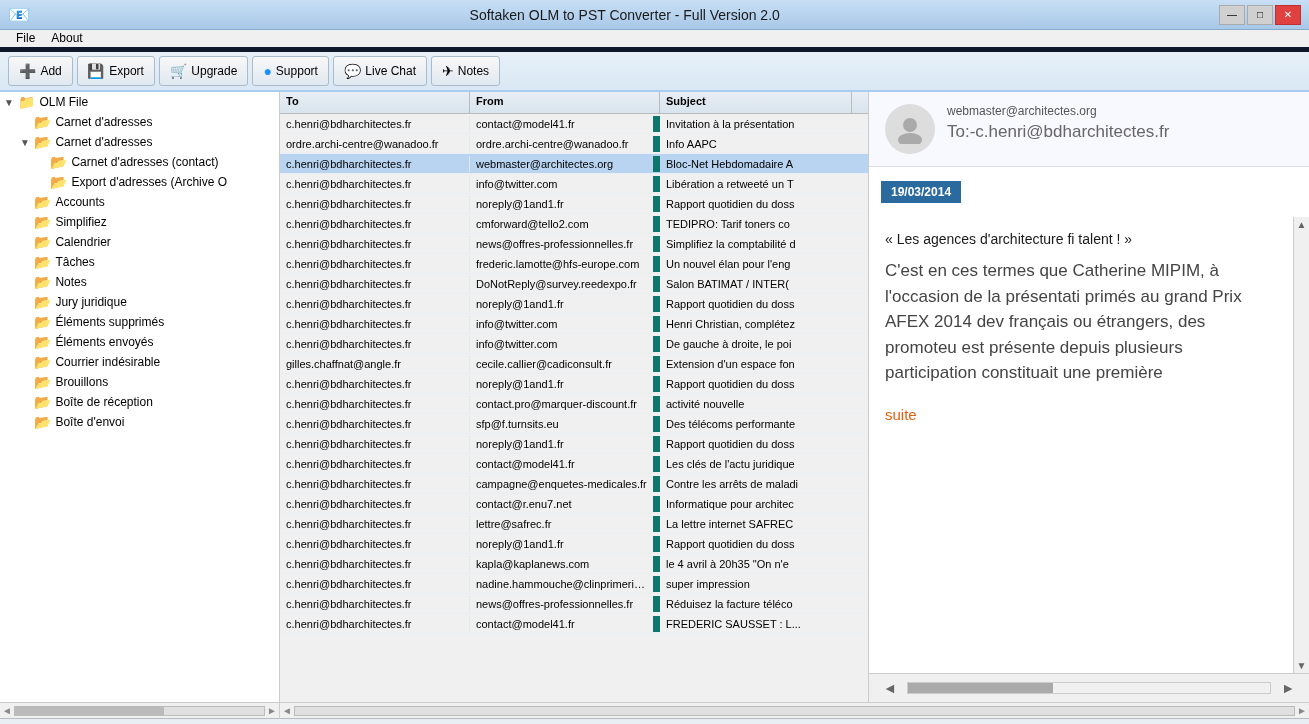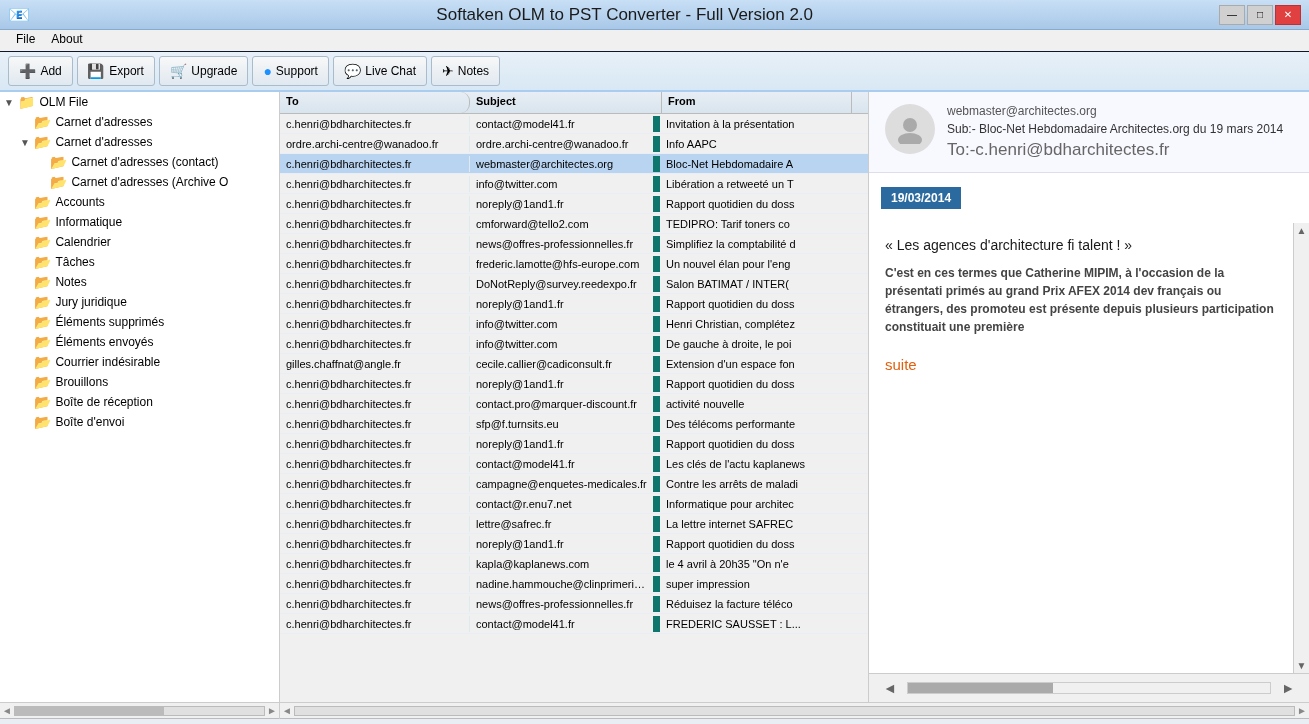--- a/index.html
+++ b/index.html
@@ -8,35 +8,35 @@
     
     .title-bar {
       background: linear-gradient(to bottom, #c8dff5, #a8c8e8);
       height: 30px;
       display: flex;
       align-items: center;
       justify-content: space-between;
       padding: 0 8px;
       border-bottom: 1px solid #88aacc;
     }
-    .title-bar .title { flex: 1; text-align: center; font-size: 17px; color: #1a1a1a; }
+    .title-bar .title { flex: 1; text-align: center; font-size: 14px; color: #1a1a1a; }
     .title-bar .win-controls { display: flex; gap: 2px; }
     .win-btn { width: 26px; height: 20px; border: 1px solid #aaa; cursor: pointer; font-size: 10px; display: flex; align-items: center; justify-content: center; background: #e0e0e0; }
     .win-btn.close { background: #e04040; color: white; border-color: #c03030; }
     .win-btn.maximize { background: #d0d0d0; }
     .win-btn.minimize { background: #d0d0d0; }
 
     
     .menu-bar {
       background: #f0f0f0;
       height: 22px;
       display: flex;
-      align-items: flex-start;
+      align-items: flex-end;
       padding: 0 8px;
-      border-bottom: 1px solid #0f172a;
+      border-bottom: 5px solid #0f172a;
     }
     .menu-item { padding: 2px 8px; cursor: pointer; font-size: 12px; }
 
     
     .toolbar {
       background: linear-gradient(to bottom, #e8f0f8, #d8e8f4);
       height: 40px;
       display: flex;
       align-items: center;
       padding: 0 8px;
@@ -101,21 +101,21 @@
     .email-col-header {
       padding: 3px 6px;
       font-size: 11px;
       font-weight: bold;
       border-right: 1px solid #bbb;
       cursor: pointer;
       user-select: none;
       white-space: nowrap;
       overflow: hidden;
     }
-    .col-to { width: 190px; min-width: 190px; border-radius: 9px; }
+    .col-to { width: 190px; min-width: 190px; }
     .col-from { width: 190px; min-width: 190px; }
     .col-subject { flex: 1; }
     .col-scroll { width: 16px; min-width: 16px; border-right: none; }
 
     .email-list {
       flex: 1;
       overflow-y: auto;
       overflow-x: hidden;
     }
     .email-row {
@@ -190,22 +190,21 @@
       line-height: 1.5;
     }
     .preview-content .article-title {
       font-size: 14px;
       font-weight: normal;
       color: #1a1a1a;
       margin-bottom: 8px;
     }
     .preview-content .article-text {
       color: #444;
-      font-size: 12px;
-      font-weight: bold;
+      font-size: 17px;
     }
     .preview-content .read-more {
       color: #e06010;
       cursor: pointer;
       font-size: 15px;
     }
     .preview-nav {
       display: flex;
       justify-content: space-between;
       align-items: center;
@@ -328,31 +327,31 @@
         <span>Carnet d'adresses</span>
       </div>
       <div class="tree-item tree-indent-2">
         <span class="expand-icon" style="min-width: 12px; display: inline-block;">  </span>
         <span class="folder-icon">📂</span>
         <span>Carnet d'adresses  (contact)</span>
       </div>
       <div class="tree-item tree-indent-2">
         <span class="expand-icon" style="min-width: 12px; display: inline-block;">  </span>
         <span class="folder-icon">📂</span>
-        <span>Carnet d'adresses  (Archive O</span>
+        <span>Export d'adresses  (Archive O</span>
       </div>
       <div class="tree-item tree-indent-1">
         <span class="expand-icon" style="min-width: 12px; display: inline-block;">  </span>
         <span class="folder-icon">📂</span>
         <span>Accounts</span>
       </div>
       <div class="tree-item tree-indent-1">
         <span class="expand-icon" style="min-width: 12px; display: inline-block;">  </span>
         <span class="folder-icon">📂</span>
-        <span>Informatique</span>
+        <span>Simplifiez</span>
       </div>
       <div class="tree-item tree-indent-1">
         <span class="expand-icon" style="min-width: 12px; display: inline-block;">  </span>
         <span class="folder-icon">📂</span>
         <span>Calendrier</span>
       </div>
       <div class="tree-item tree-indent-1">
         <span class="expand-icon" style="min-width: 12px; display: inline-block;">  </span>
         <span class="folder-icon">📂</span>
         <span>Tâches</span>
@@ -395,22 +394,22 @@
       <div class="tree-item tree-indent-1">
         <span class="expand-icon" style="min-width: 12px; display: inline-block;">  </span>
         <span class="folder-icon">📂</span>
         <span>Boîte d'envoi</span>
       </div>
     </div>
 
   <div class="email-list-area">
     <div class="email-list-header">
       <div class="email-col-header col-to">To</div>
+      <div class="email-col-header col-from">From</div>
       <div class="email-col-header col-subject">Subject</div>
-      <div class="email-col-header col-from">From</div>
       <div class="email-col-header col-scroll"></div>
     </div>
     <div class="email-list" id="email-list-body">
     <div class="email-row">
           <div class="email-cell to">c.henri@bdharchitectes.fr</div>
           <div class="email-cell from">contact@model41.fr</div>
           <div class="email-cell subject">Invitation à la présentation</div>
         </div>
         <div class="email-row">
           <div class="email-cell to">ordre.archi-centre@wanadoo.fr</div>
@@ -488,21 +487,21 @@
           <div class="email-cell subject">Des télécoms performante</div>
         </div>
         <div class="email-row">
           <div class="email-cell to">c.henri@bdharchitectes.fr</div>
           <div class="email-cell from">noreply@1and1.fr</div>
           <div class="email-cell subject">Rapport quotidien du doss</div>
         </div>
         <div class="email-row">
           <div class="email-cell to">c.henri@bdharchitectes.fr</div>
           <div class="email-cell from">contact@model41.fr</div>
-          <div class="email-cell subject">Les clés de l'actu kaplanews</div>
+          <div class="email-cell subject">Les clés de l'actu juridique</div>
         </div>
         <div class="email-row">
           <div class="email-cell to">c.henri@bdharchitectes.fr</div>
           <div class="email-cell from">campagne@enquetes-medicales.fr</div>
           <div class="email-cell subject">Contre les arrêts de maladi</div>
         </div>
         <div class="email-row">
           <div class="email-cell to">c.henri@bdharchitectes.fr</div>
           <div class="email-cell from">contact@r.enu7.net</div>
           <div class="email-cell subject">Informatique pour architec</div>
@@ -544,21 +543,20 @@
     <div class="preview-header">
       <div class="preview-avatar">
         <div class="avatar-circle">
           <svg width="30" height="30" viewBox="0 0 30 30">
               <circle cx="15" cy="11" r="7" fill="#aaa"></circle>
               <ellipse cx="15" cy="26" rx="12" ry="7" fill="#aaa"></ellipse>
             </svg>
         </div>
         <div class="preview-meta">
           <div class="from-email">webmaster@architectes.org</div>
-          <div class="subject">Sub:- Bloc-Net Hebdomadaire Architectes.org du 19 mars 2014</div>
           <div class="to">To:-c.henri@bdharchitectes.fr</div>
         </div>
       </div>
     </div>
     <div style="display:flex; align-items:center; padding: 6px 0;">
       <div class="preview-date-badge">19/03/2014</div>
     </div>
     <div style="display:flex; flex:1; overflow:hidden;">
       <div class="preview-content">
         <div class="article-title">« Les agences d'architecture fi talent ! »</div>

